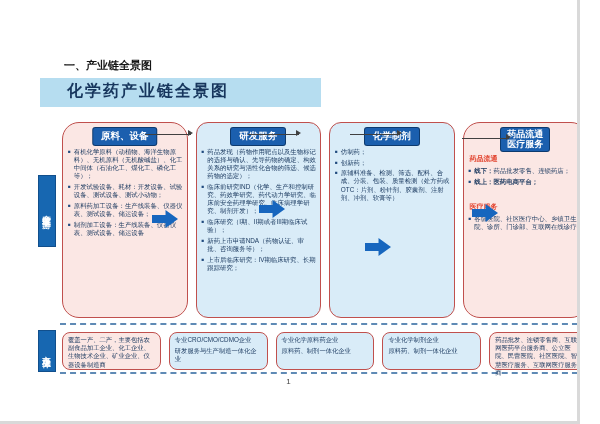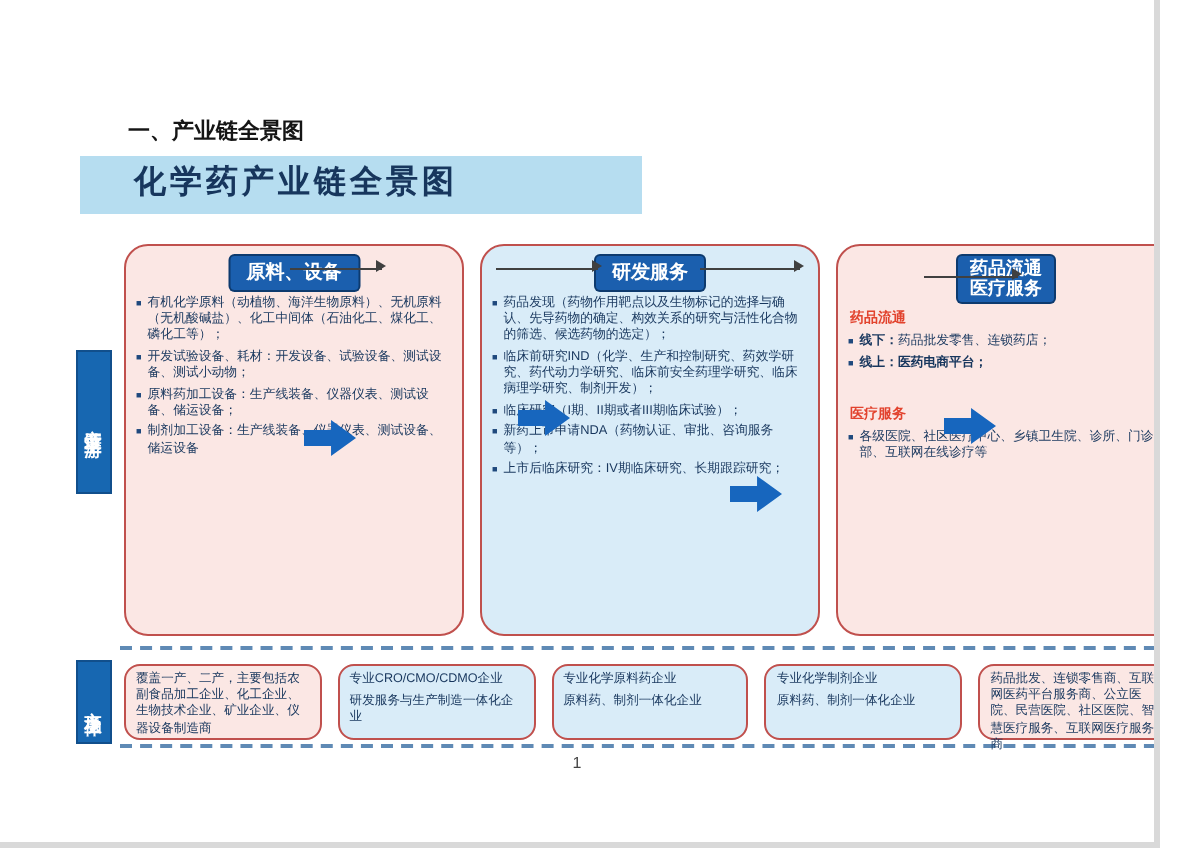--- a/index.html
+++ b/index.html
@@ -11,21 +11,21 @@
   .banner-text{display:block;padding-left:27px;line-height:29px;font-size:16px;font-weight:bold;
                color:#17365d;letter-spacing:2px;}
   .side-label{position:absolute;left:38px;width:18px;background:#1767b1;border:1px solid #114f8c;
               display:flex;align-items:center;justify-content:center;box-sizing:border-box;}
   .side-label span{writing-mode:vertical-rl;text-orientation:upright;color:#ffffff;
                    font-size:8.5px;font-weight:bold;letter-spacing:1px;}
   .cols{position:absolute;left:62px;top:122px;width:526px;height:196px;display:flex;gap:8px;}
   .col{position:relative;flex:1;border:1.6px solid #c0504d;border-radius:12px;
        box-sizing:border-box;padding:25px 4px 4px 4px;}
   .col.tall{padding-top:30px;}
-  .pink{background:#fbe7e4;}
+  .pink{background:#fbe7e4;border-radius:17px;}
   .blue{background:#d9ecf8;}
   .badge{position:absolute;top:5px;left:50%;transform:translateX(-50%);background:#1b5fae;
          color:#ffffff;font-weight:bold;font-size:9.5px;padding:2px 8px;white-space:nowrap;
          border-radius:2px;box-shadow:0 0 0 1px #0d3a6e;}
   .badge.two-line{font-size:9px;line-height:1.15;text-align:center;padding:1px 6px;}
   .body{color:#17365d;}
   .li{display:flex;align-items:flex-start;margin-bottom:2.5px;}
   .blt{flex:0 0 auto;font-size:4.6px;line-height:1;margin:2px 3px 0 1px;color:#1f497d;}
   .txt{font-size:6.4px;line-height:1.27;}
   .txt.allbold{font-weight:bold;}
@@ -108,20 +108,37 @@
             <span class="txt">新药上市申请NDA（药物认证、审批、咨询服务等）；</span>
           </div>
         <div class="li">
             <span class="blt">■</span>
             <span class="txt">上市后临床研究：IV期临床研究、长期跟踪研究；</span>
           </div>
       </div>
     </div>
 
 
+    <div class="col blue">
+      <div class="badge">化学制剂</div>
+      <div class="body">
+        <div class="li">
+            <span class="blt">■</span>
+            <span class="txt">仿制药；</span>
+          </div>
+        <div class="li">
+            <span class="blt">■</span>
+            <span class="txt">创新药；</span>
+          </div>
+        <div class="li">
+            <span class="blt">■</span>
+            <span class="txt">原辅料准备、检测、筛选、配料、合成、分装、包装、质量检测（处方药或OTC：片剂、粉针剂、胶囊剂、注射剂、冲剂、软膏等）</span>
+          </div>
+      </div>
+    </div>
 
     <div class="col pink tall">
       <div class="badge two-line">
         <div>药品流通</div>
         <div>医疗服务</div>
       </div>
       <div class="body">
         <div class="subhead">药品流通</div>
         <div class="li">
             <span class="blt">■</span>

